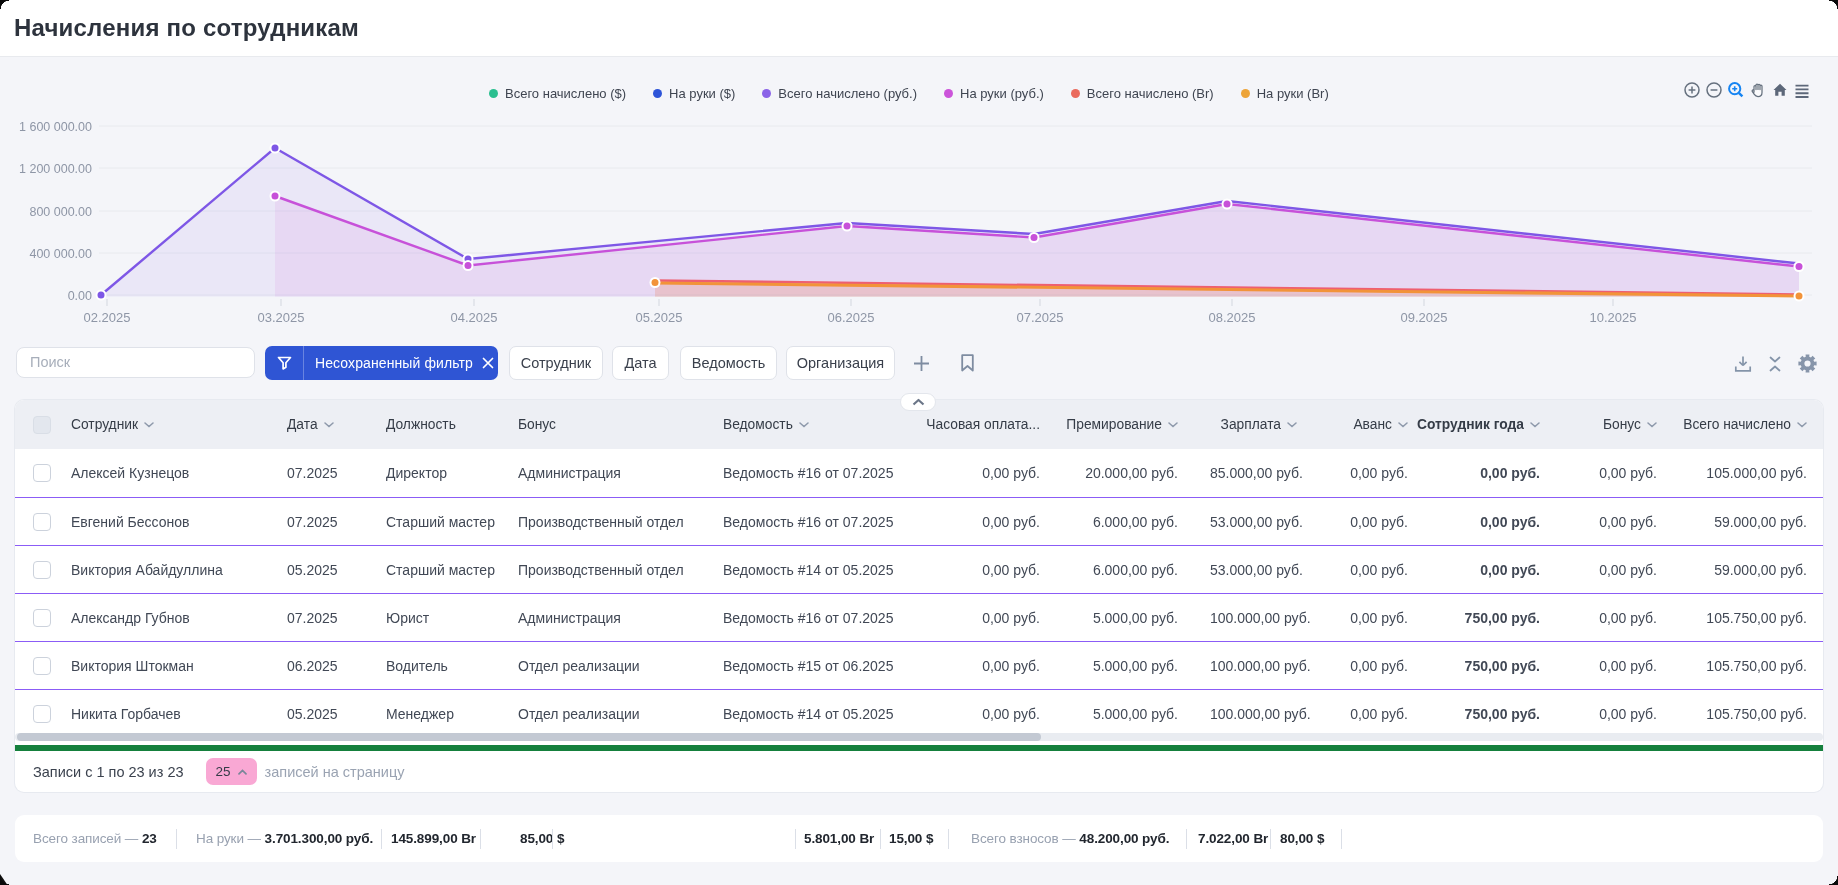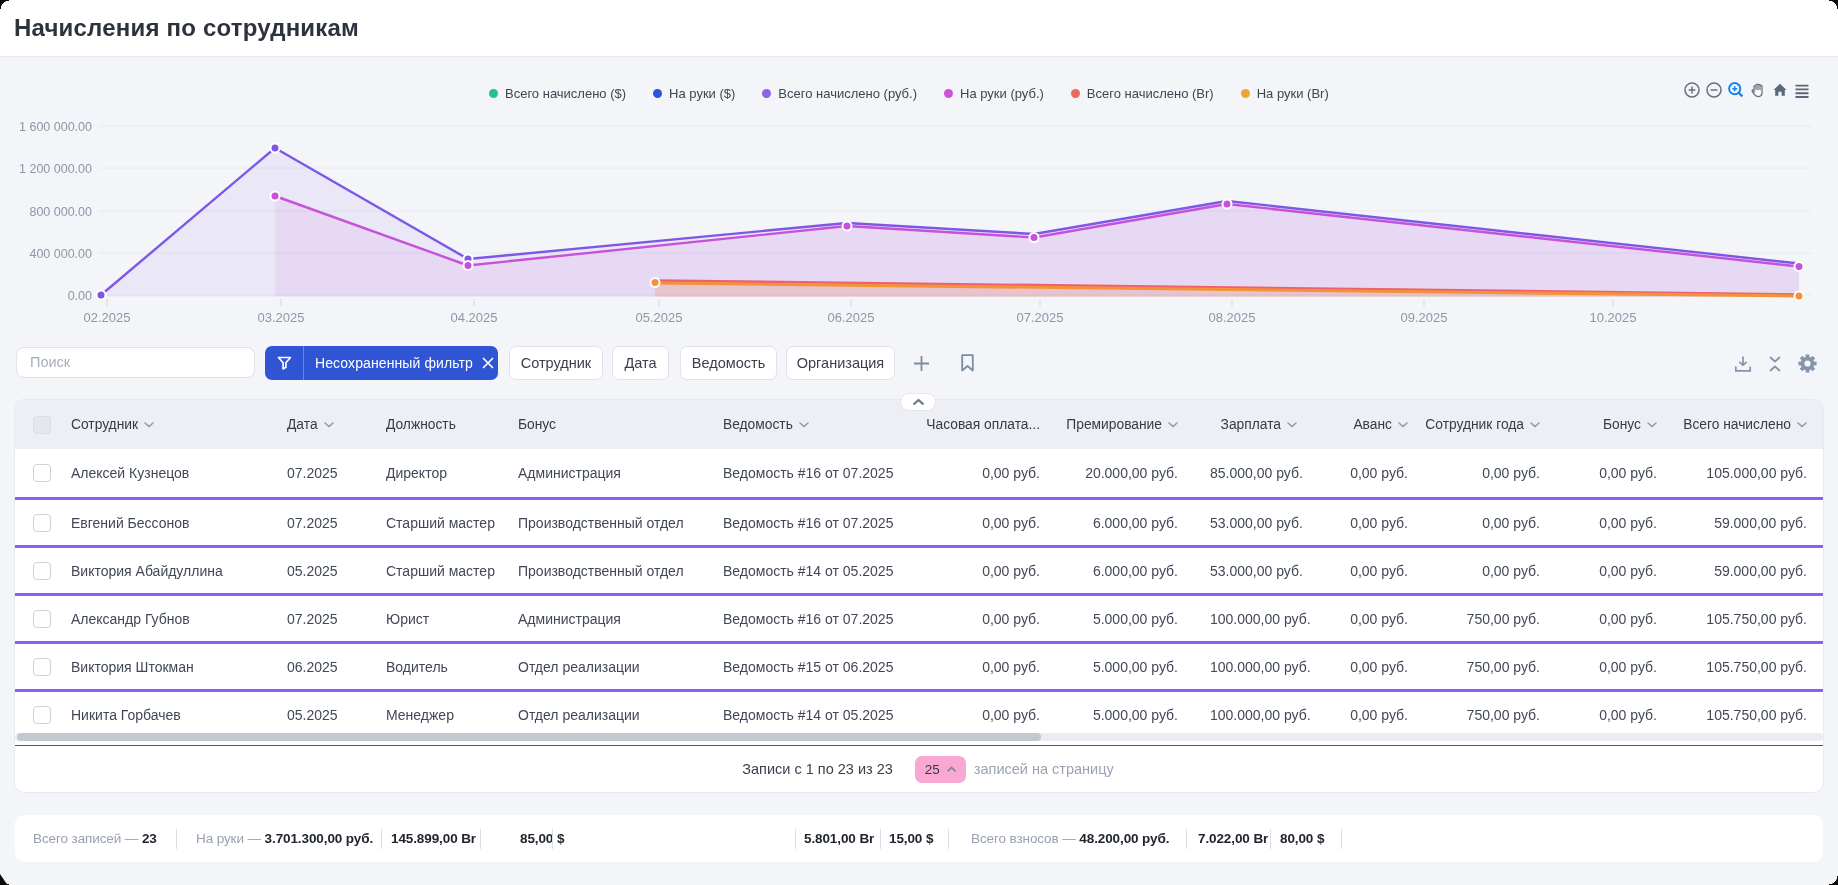--- a/index.html
+++ b/index.html
@@ -32,36 +32,36 @@
   .bluechip .x { margin-left:9px; font-size:15px; }
   .chip { position:absolute; top:0; height:34px; background:#fff; border:1px solid #dfe2e9; border-radius:7px; display:flex; align-items:center; justify-content:center; font-size:14.5px; color:#3a404c; }
   .plusic { position:absolute; left:913px; top:9px; }
   .bmic { position:absolute; left:960px; top:8px; }
   .ricons { position:absolute; left:1733px; top:7px; display:flex; gap:13px; align-items:center; }
 
   .card { position:absolute; left:15px; top:400px; width:1808px; height:392px; background:#fff; border-radius:9px; box-shadow:0 0 0 1px #e7eaf0; }
   .pill { position:absolute; left:900px; top:393px; width:36px; height:18px; background:#fff; border:1px solid #e3e6ec; border-radius:9px; z-index:5; display:flex; align-items:center; justify-content:center; }
 
   .thead { display:flex; height:49px; background:#edeff4; border-radius:9px 9px 0 0; align-items:center; font-size:13.8px; font-weight:400; color:#353c47; }
-  .trow { display:flex; height:48px; align-items:center; font-size:14px; color:#414855; border-top:3px solid #8b5cf6; background:#fff; }
+  .trow { display:flex; height:48px; align-items:center; font-size:14px; color:#414855; border-top:1px solid #8b5cf6; background:#fff; }
   .cell { flex:none; padding:0 16px; white-space:nowrap; }
   .c0 { width:40px; padding:0 0 0 18px; }
   .c1 { width:216px; } .c2 { width:99px; } .c3 { width:132px; } .c4 { width:205px; } .c5 { width:203px; }
   .num { text-align:right; }
-  .c6 { width:146px; } .c7 { width:138px; } .c8 { width:119px; } .c9 { width:111px; } .c10 { width:132px; } .c11 { width:117px; } .c12 { width:150px; }
+  .c6 { width:146px; } .c7 { width:138px; } .c8 { width:119px; } .c9 { width:111px; } .c10 { width:132px;font-weight:bold; } .c11 { width:117px; } .c12 { width:150px; }
   .hflex { display:flex; align-items:center; gap:6px; }
   .hflex.right { justify-content:flex-end; }
   .cb { display:block; width:18px; height:18px; border:1.5px solid #ccd2dc; border-radius:4px; background:#fff; }
   .cbh { display:block; width:18px; height:18px; border:1px solid #d9dee6; border-radius:4px; background:#e3e7ee; }
   .chev { flex:none; }
 
   .strack { position:absolute; left:0; top:333px; width:1808px; height:8px; border-radius:4px; background:#e9ecf1; }
   .sthumb { position:absolute; left:2px; top:333px; width:1024px; height:8px; border-radius:4px; background:#c3c9d3; }
   .spacer8 { height:8px; }
-  .pgrow { height:47px; border-top:1px solid #15803d; display:flex; align-items:center; font-size:14.5px; color:#3b424e;justify-content:center; }
+  .pgrow { height:47px; border-top:6px solid #15803d; display:flex; align-items:center; font-size:14.5px; color:#3b424e; }
   .pgrow .cnt { margin-left:18px; }
   .pgsel { margin-left:22px; height:27px; background:#f9a8d4; border-radius:7px; display:flex; align-items:center; padding:0 10px; gap:7px; font-size:13.5px; color:#343b47; }
   .pgrow .per { margin-left:8px; color:#9aa3b2; }
 
   .totals { position:absolute; left:15px; top:815px; width:1808px; height:47px; background:#fff; border-radius:9px; font-size:13.5px; white-space:nowrap; letter-spacing:-0.1px; }
   .totals span.it { position:absolute; top:0; line-height:47px; }
   .totals .g { color:#98a1b0; }
   .totals b { color:#21262e; font-weight:700; }
   .totals .sep { position:absolute; top:14px; width:1px; height:20px; background:#dbdfe7; }
   .corner { position:absolute; width:9px; height:9px; z-index:60; }

